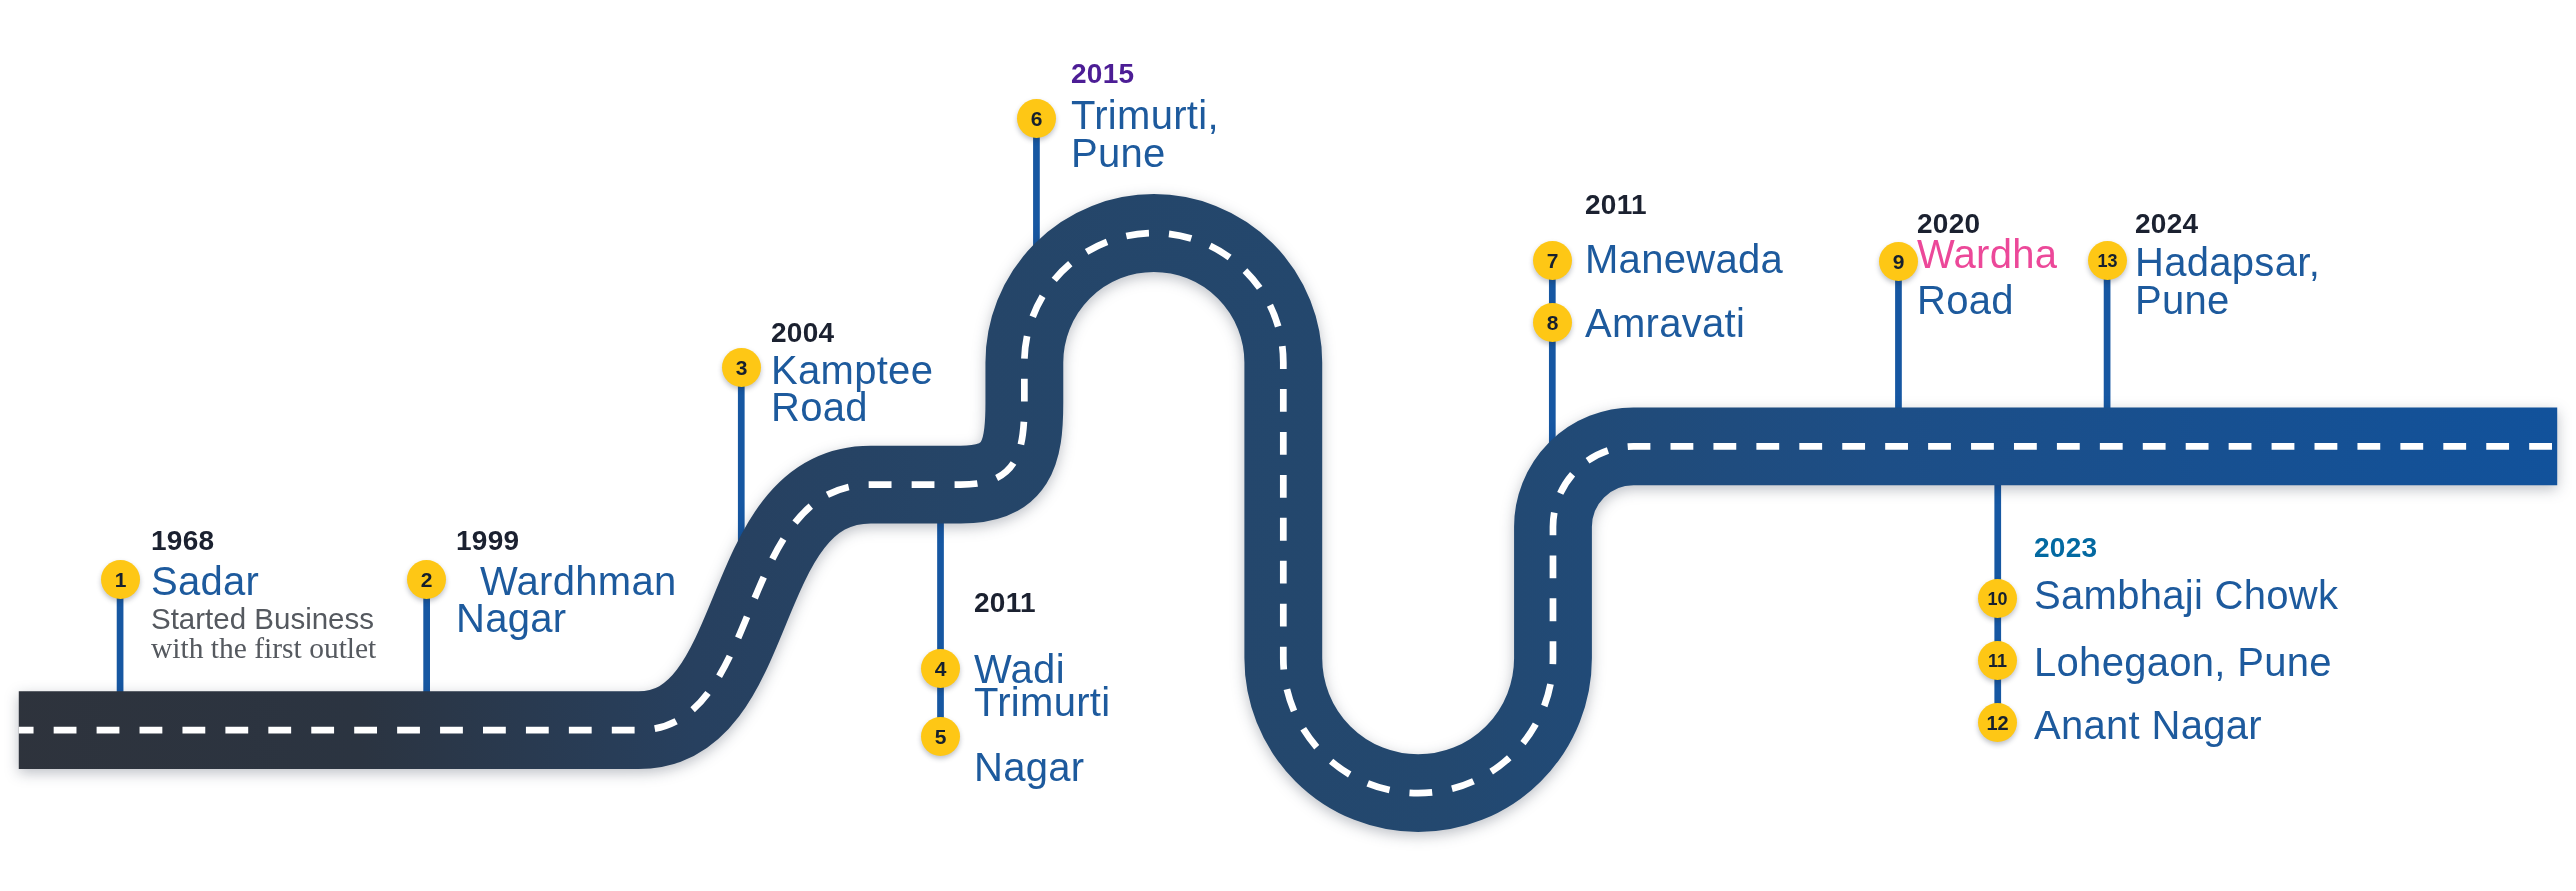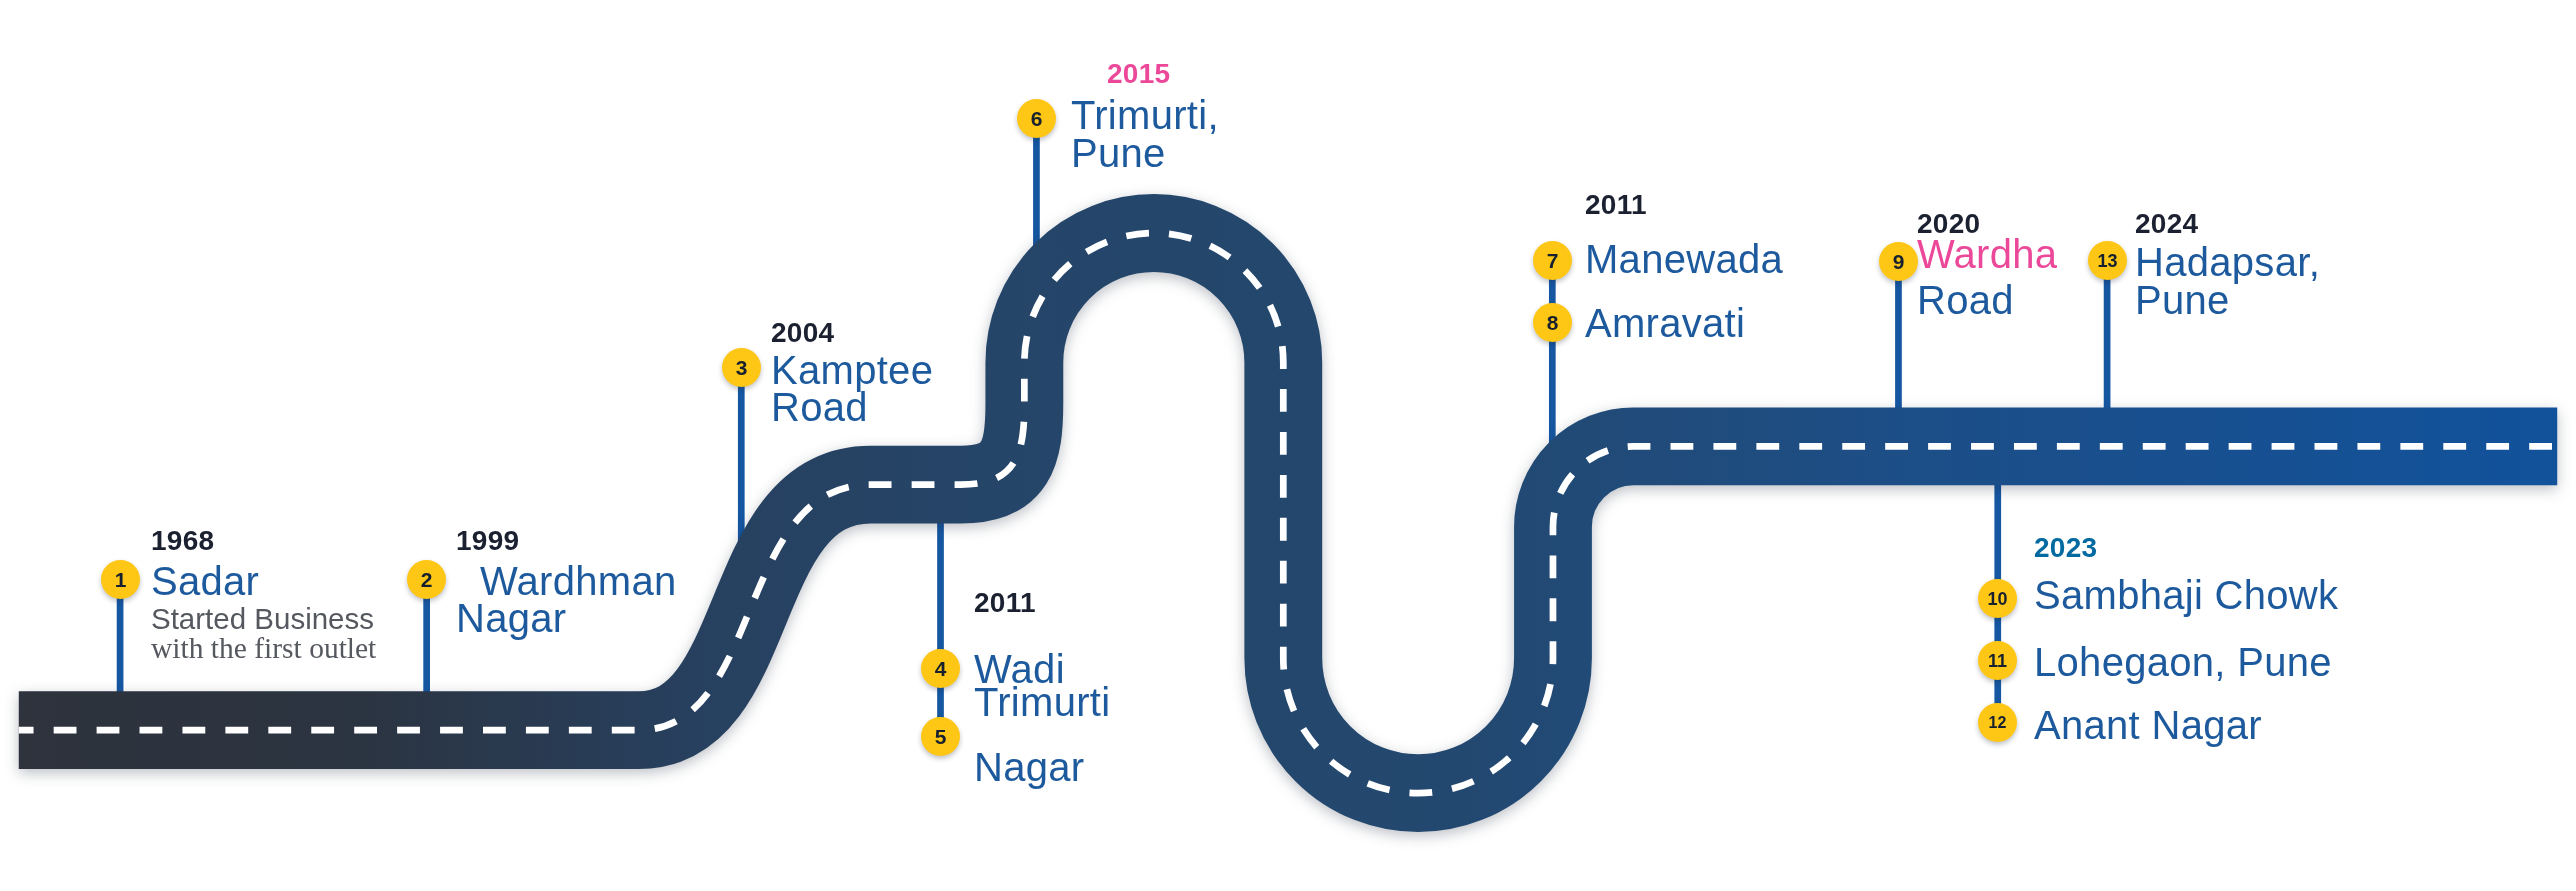--- a/index.html
+++ b/index.html
@@ -105,21 +105,21 @@
         <div class="pin" style="left: 921px; top: 717px; background: rgb(254, 199, 21);">
           <span style="color: rgb(22, 32, 46); font-size: 21px;">5</span>
         </div>
         <div class="name-line" style="left: 974px; top: 682px; color: rgb(29, 90, 157);">Trimurti</div>
         <div class="name-line" style="left: 974px; top: 747px; color: rgb(29, 90, 157);">Nagar</div>
       </div>
       <div>
         <div class="pin" style="left: 1017px; top: 99px; background: rgb(254, 199, 21);">
           <span style="color: rgb(22, 32, 46); font-size: 21px;">6</span>
         </div>
-        <div class="year" style="left: 1071px; top: 60px; color: #ec4899; margin-left: 36px;">2015</div>
+        <div class="year" style="left: 1071px; top: 60px; color: #4c1d95;">2015</div>
         <div class="name-line" style="left: 1071px; top: 95px; color: rgb(29, 90, 157);">Trimurti,</div>
         <div class="name-line" style="left: 1071px; top: 133px; color: rgb(29, 90, 157);">Pune</div>
       </div>
       <div>
         <div class="pin" style="left: 1533px; top: 241px; background: rgb(254, 199, 21);">
           <span style="color: rgb(22, 32, 46); font-size: 21px;">7</span>
         </div>
         <div class="year" style="left: 1585px; top: 191px; color: rgb(27, 33, 48);">2011</div>
         <div class="name-line" style="left: 1585px; top: 239px; color: rgb(29, 90, 157);">Manewada</div>
       </div>
@@ -145,21 +145,21 @@
         <div class="name-line" style="left: 2034px; top: 575px; color: rgb(29, 90, 157);">Sambhaji Chowk</div>
       </div>
       <div>
         <div class="pin" style="left: 1978px; top: 641px; background: rgb(254, 199, 21);">
           <span style="color: rgb(22, 32, 46); font-size: 18px;">11</span>
         </div>
         <div class="name-line" style="left: 2034px; top: 642px; color: rgb(29, 90, 157);">Lohegaon, Pune</div>
       </div>
       <div>
         <div class="pin" style="left: 1978px; top: 703px; background: rgb(254, 199, 21);">
-          <span style="color: rgb(22, 32, 46); font-size: 16px;">12</span>
+          <span style="color: rgb(22, 32, 46); font-size: 20px;">12</span>
         </div>
         <div class="name-line" style="left: 2034px; top: 705px; color: rgb(29, 90, 157);">Anant Nagar</div>
       </div>
       <div>
         <div class="pin" style="left: 2088px; top: 241px; background: rgb(254, 199, 21);">
           <span style="color: rgb(22, 32, 46); font-size: 18px;">13</span>
         </div>
         <div class="year" style="left: 2135px; top: 210px; color: rgb(27, 33, 48);">2024</div>
         <div class="name-line" style="left: 2135px; top: 242px; color: rgb(29, 90, 157);">Hadapsar,</div>
         <div class="name-line" style="left: 2135px; top: 280px; color: rgb(29, 90, 157);">Pune</div>

